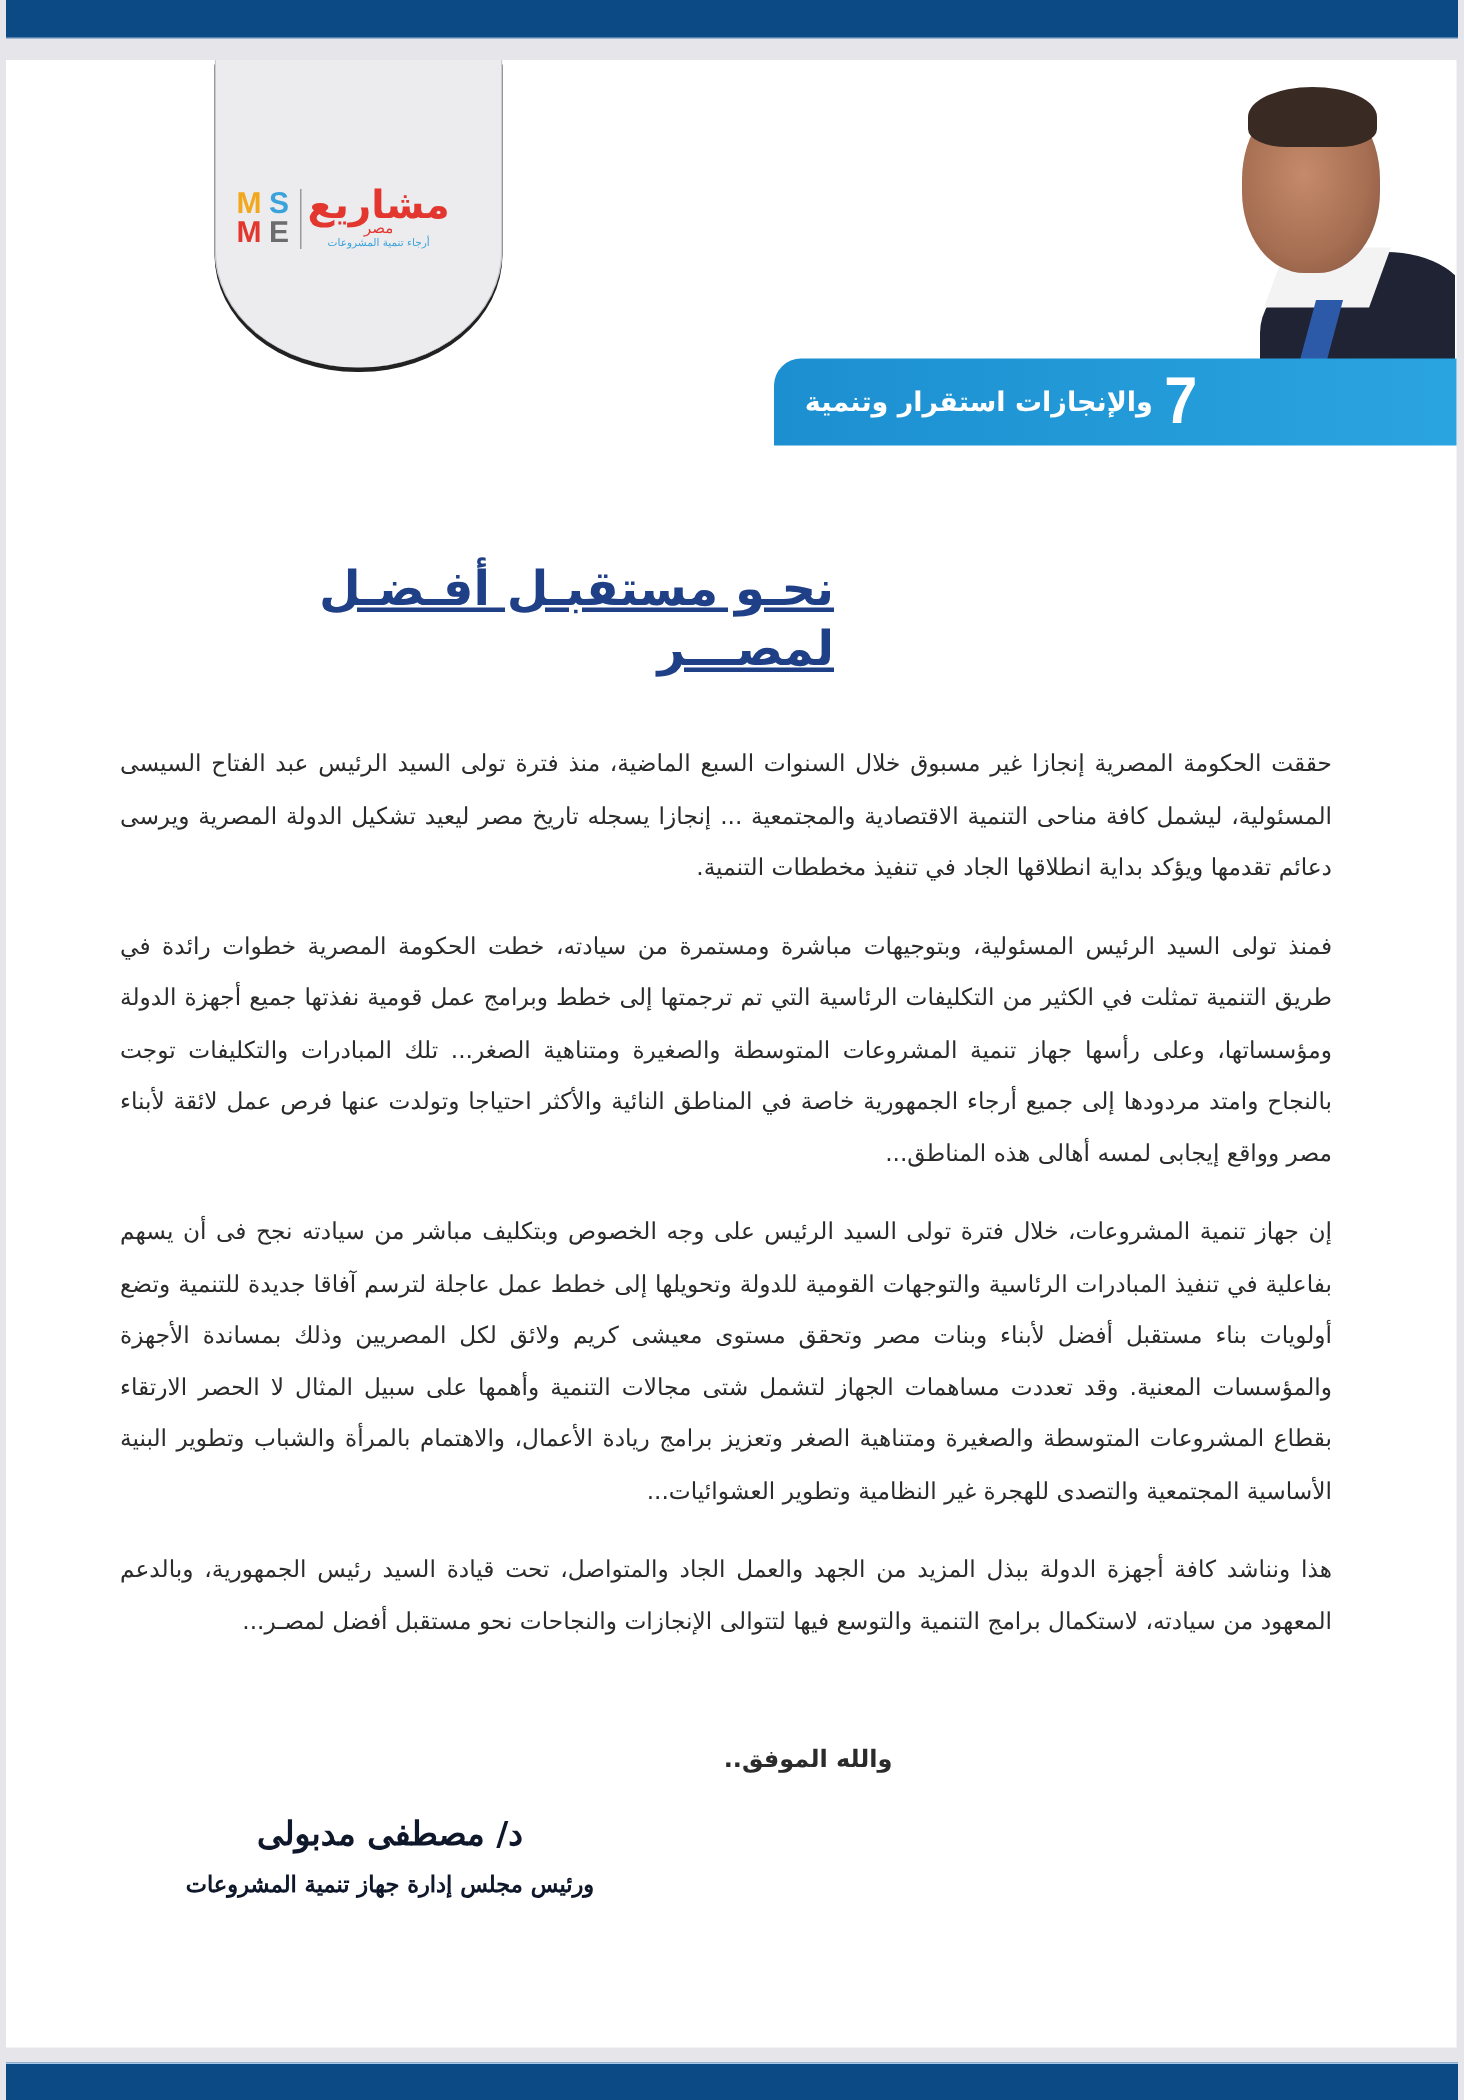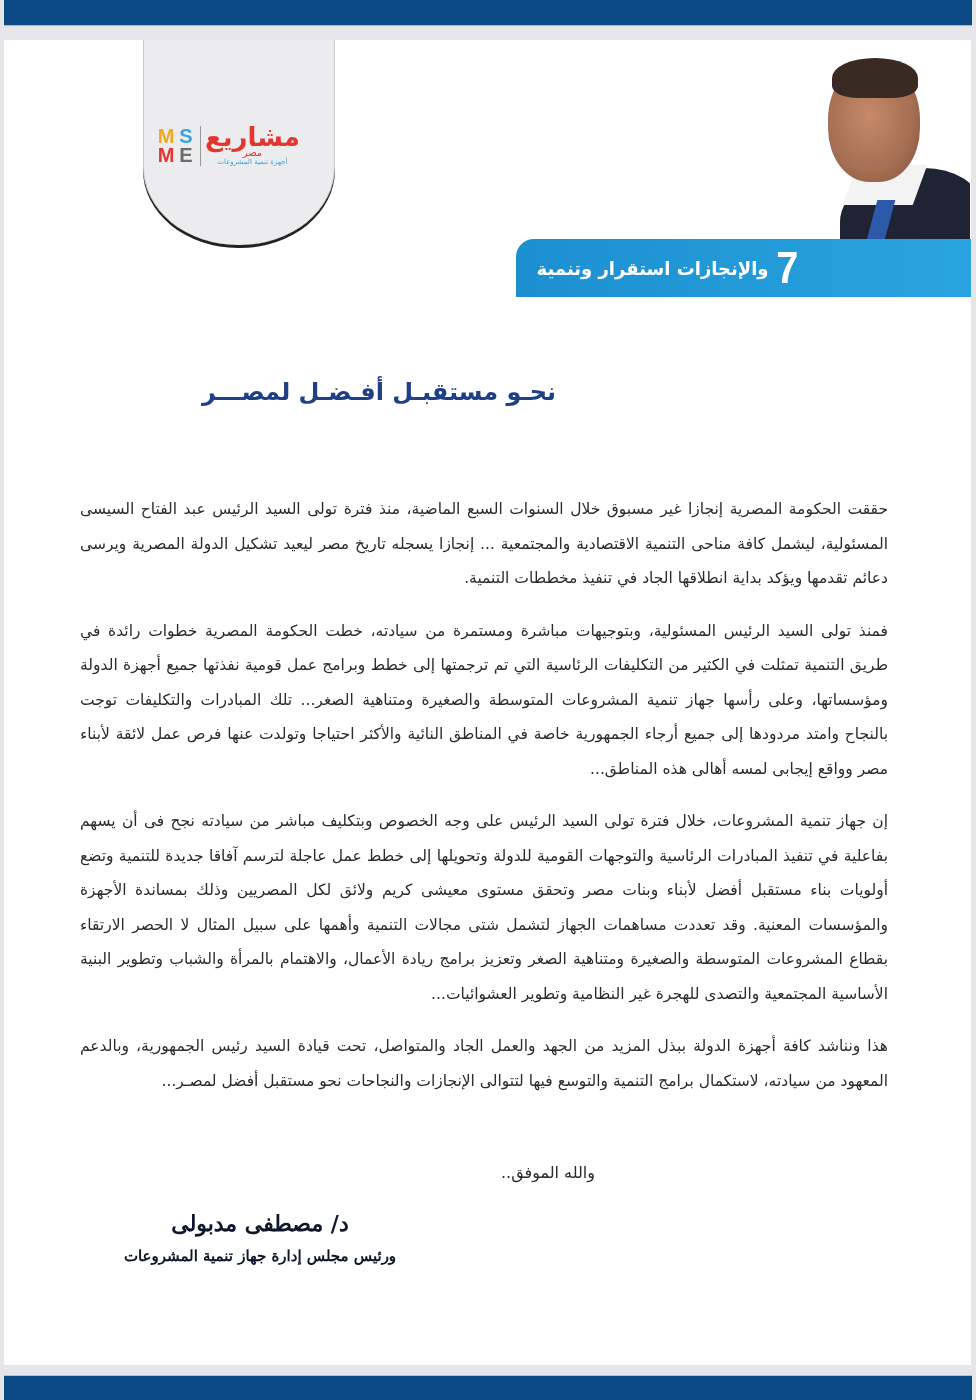--- a/index.html
+++ b/index.html
@@ -88,32 +88,32 @@
     font-size: 44px; line-height: 44px; margin-left: 6px; transform: scaleX(0.9);
   }
   .banner-text { color: #ffffff; font-weight: bold; font-size: 18px; white-space: nowrap; }
 
   
   .headline {
     position: absolute; left: 170px; top: 372px; width: 618px;
     direction: rtl; color: #1f3f86; font-weight: bold;
   }
   .headline .h1 { font-size: 24px; line-height: 40px; text-align: right; }
-  .headline .h2 { font-size: 24px; line-height: 40px; text-align: right; padding-right: 232px; letter-spacing: 1px; }
+  .headline .h2 { font-size: 32px; line-height: 40px; text-align: right; padding-right: 232px; letter-spacing: 1px; text-decoration: underline; }
 
   
   .body-text {
     position: absolute; left: 80px; top: 492px; width: 808px;
     direction: rtl; color: #2b2b2b; font-size: 15.5px; line-height: 34.5px;
     text-align: justify; text-align-last: right;
   }
   .body-text p { margin: 0 0 18px 0; }
   .closing {
     position: absolute; left: 420px; top: 1163px; width: 175px;
-    direction: rtl; text-align: right; color: #2b2b2b; font-size: 16px;
+    direction: rtl; text-align: right; color: #2b2b2b; font-size: 16px; font-weight: bold;
   }
   .signature {
     position: absolute; left: 90px; top: 1205px; width: 340px;
     direction: rtl; text-align: center; color: #0f172a;
     font-family: "DejaVu Serif", serif; font-weight: bold;
   }
   .sig-name { font-size: 22px; line-height: 36px; }
   .sig-title { font-size: 16px; line-height: 30px; }
   .sig-title2 { font-size: 15px; line-height: 30px; }
 </style>
@@ -128,21 +128,21 @@
   <div class="msme">
     <span>M</span>
     <span>S</span>
     <span>M</span>
     <span>E</span>
   </div>
   <div class="logo-divider"></div>
   <div class="logo-text">
     <div class="logo-main">مشاريع</div>
     <div class="logo-sub">مصر</div>
-    <div class="logo-tag">أجهزة تنمية المشروعات</div>
+    <div class="logo-tag">أرجاء تنمية المشروعات</div>
   </div>
 </div>
 
 <div class="portrait">
   <div class="suit"></div>
   <div class="collar"></div>
   <div class="tie"></div>
   <div class="head"></div>
   <div class="hair"></div>
 </div>

